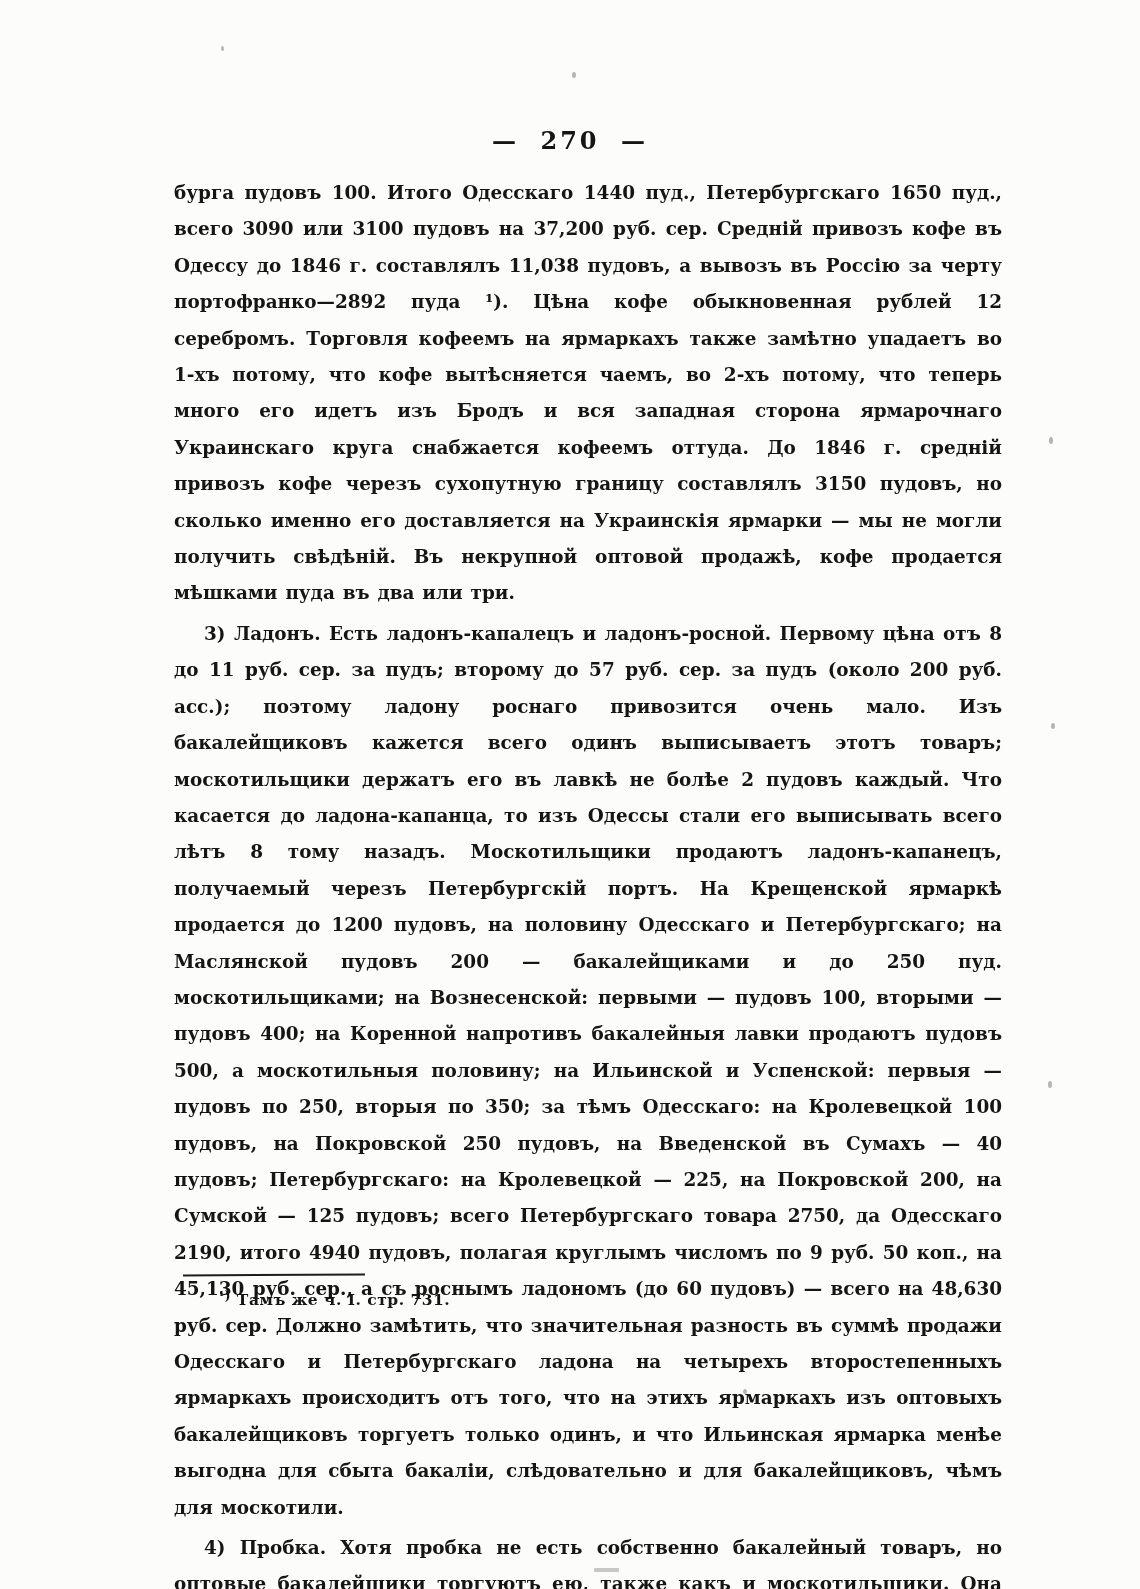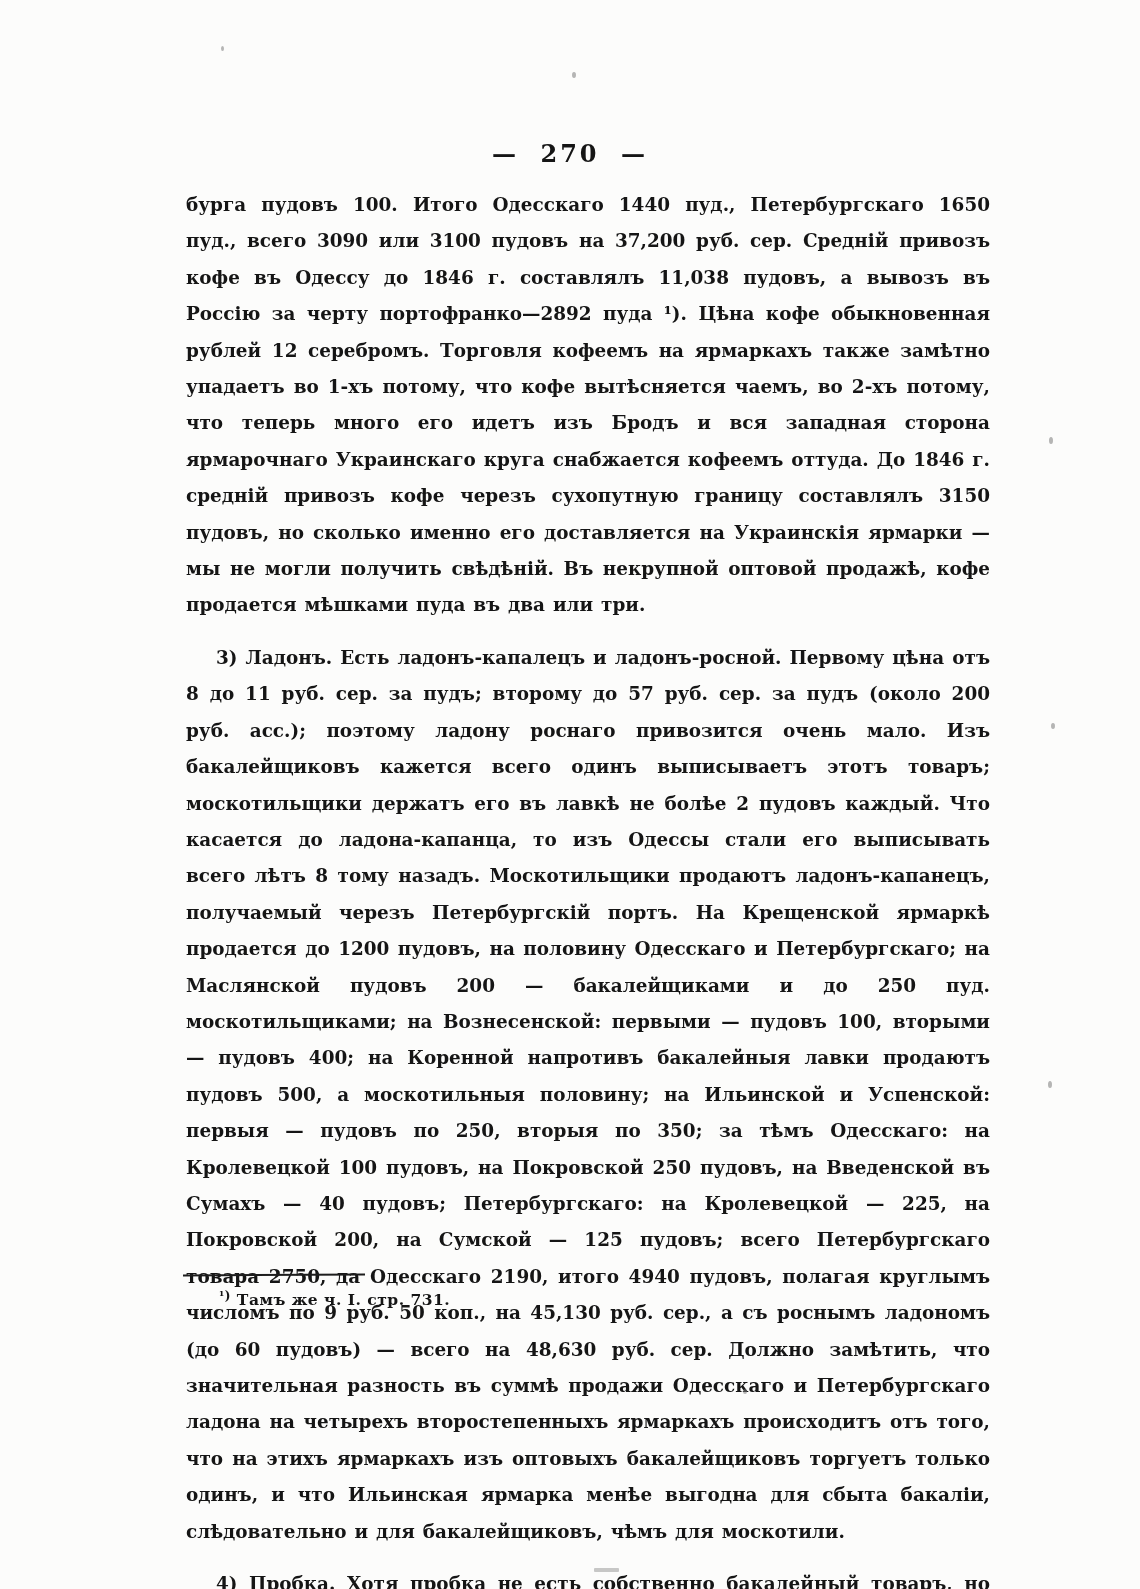--- a/index.html
+++ b/index.html
@@ -13,40 +13,40 @@
     height: 1589px;
     margin: 0 auto;
     background: #fcfcfb;
     color: #151515;
     font-family: "DejaVu Serif", serif;
     font-weight: bold;
     overflow: hidden;
   }
   .page-number {
     position: absolute;
-    top: 139px;
+    top: 126px;
     left: 0;
     width: 100%;
     text-align: center;
     font-size: 24px;
     letter-spacing: 3px;
     word-spacing: 10px;
   }
   .text-block {
     position: absolute;
     top: 171px;
     left: 170px;
     width: 836px;
     font-size: 18.4px;
     line-height: 36.4px;
     text-align: justify;
     word-spacing: 1.5px;
   }
   .para {
-    margin: 16px;
+    margin: 4px;
     padding: 0;
     text-indent: 30px;
   }
   .para.noindent { text-indent: 0; }
   .para.cont { text-align-last: justify; }
   .it { }
   .footnote {
     position: absolute;
     left: 183px;
     top: 1274px;

